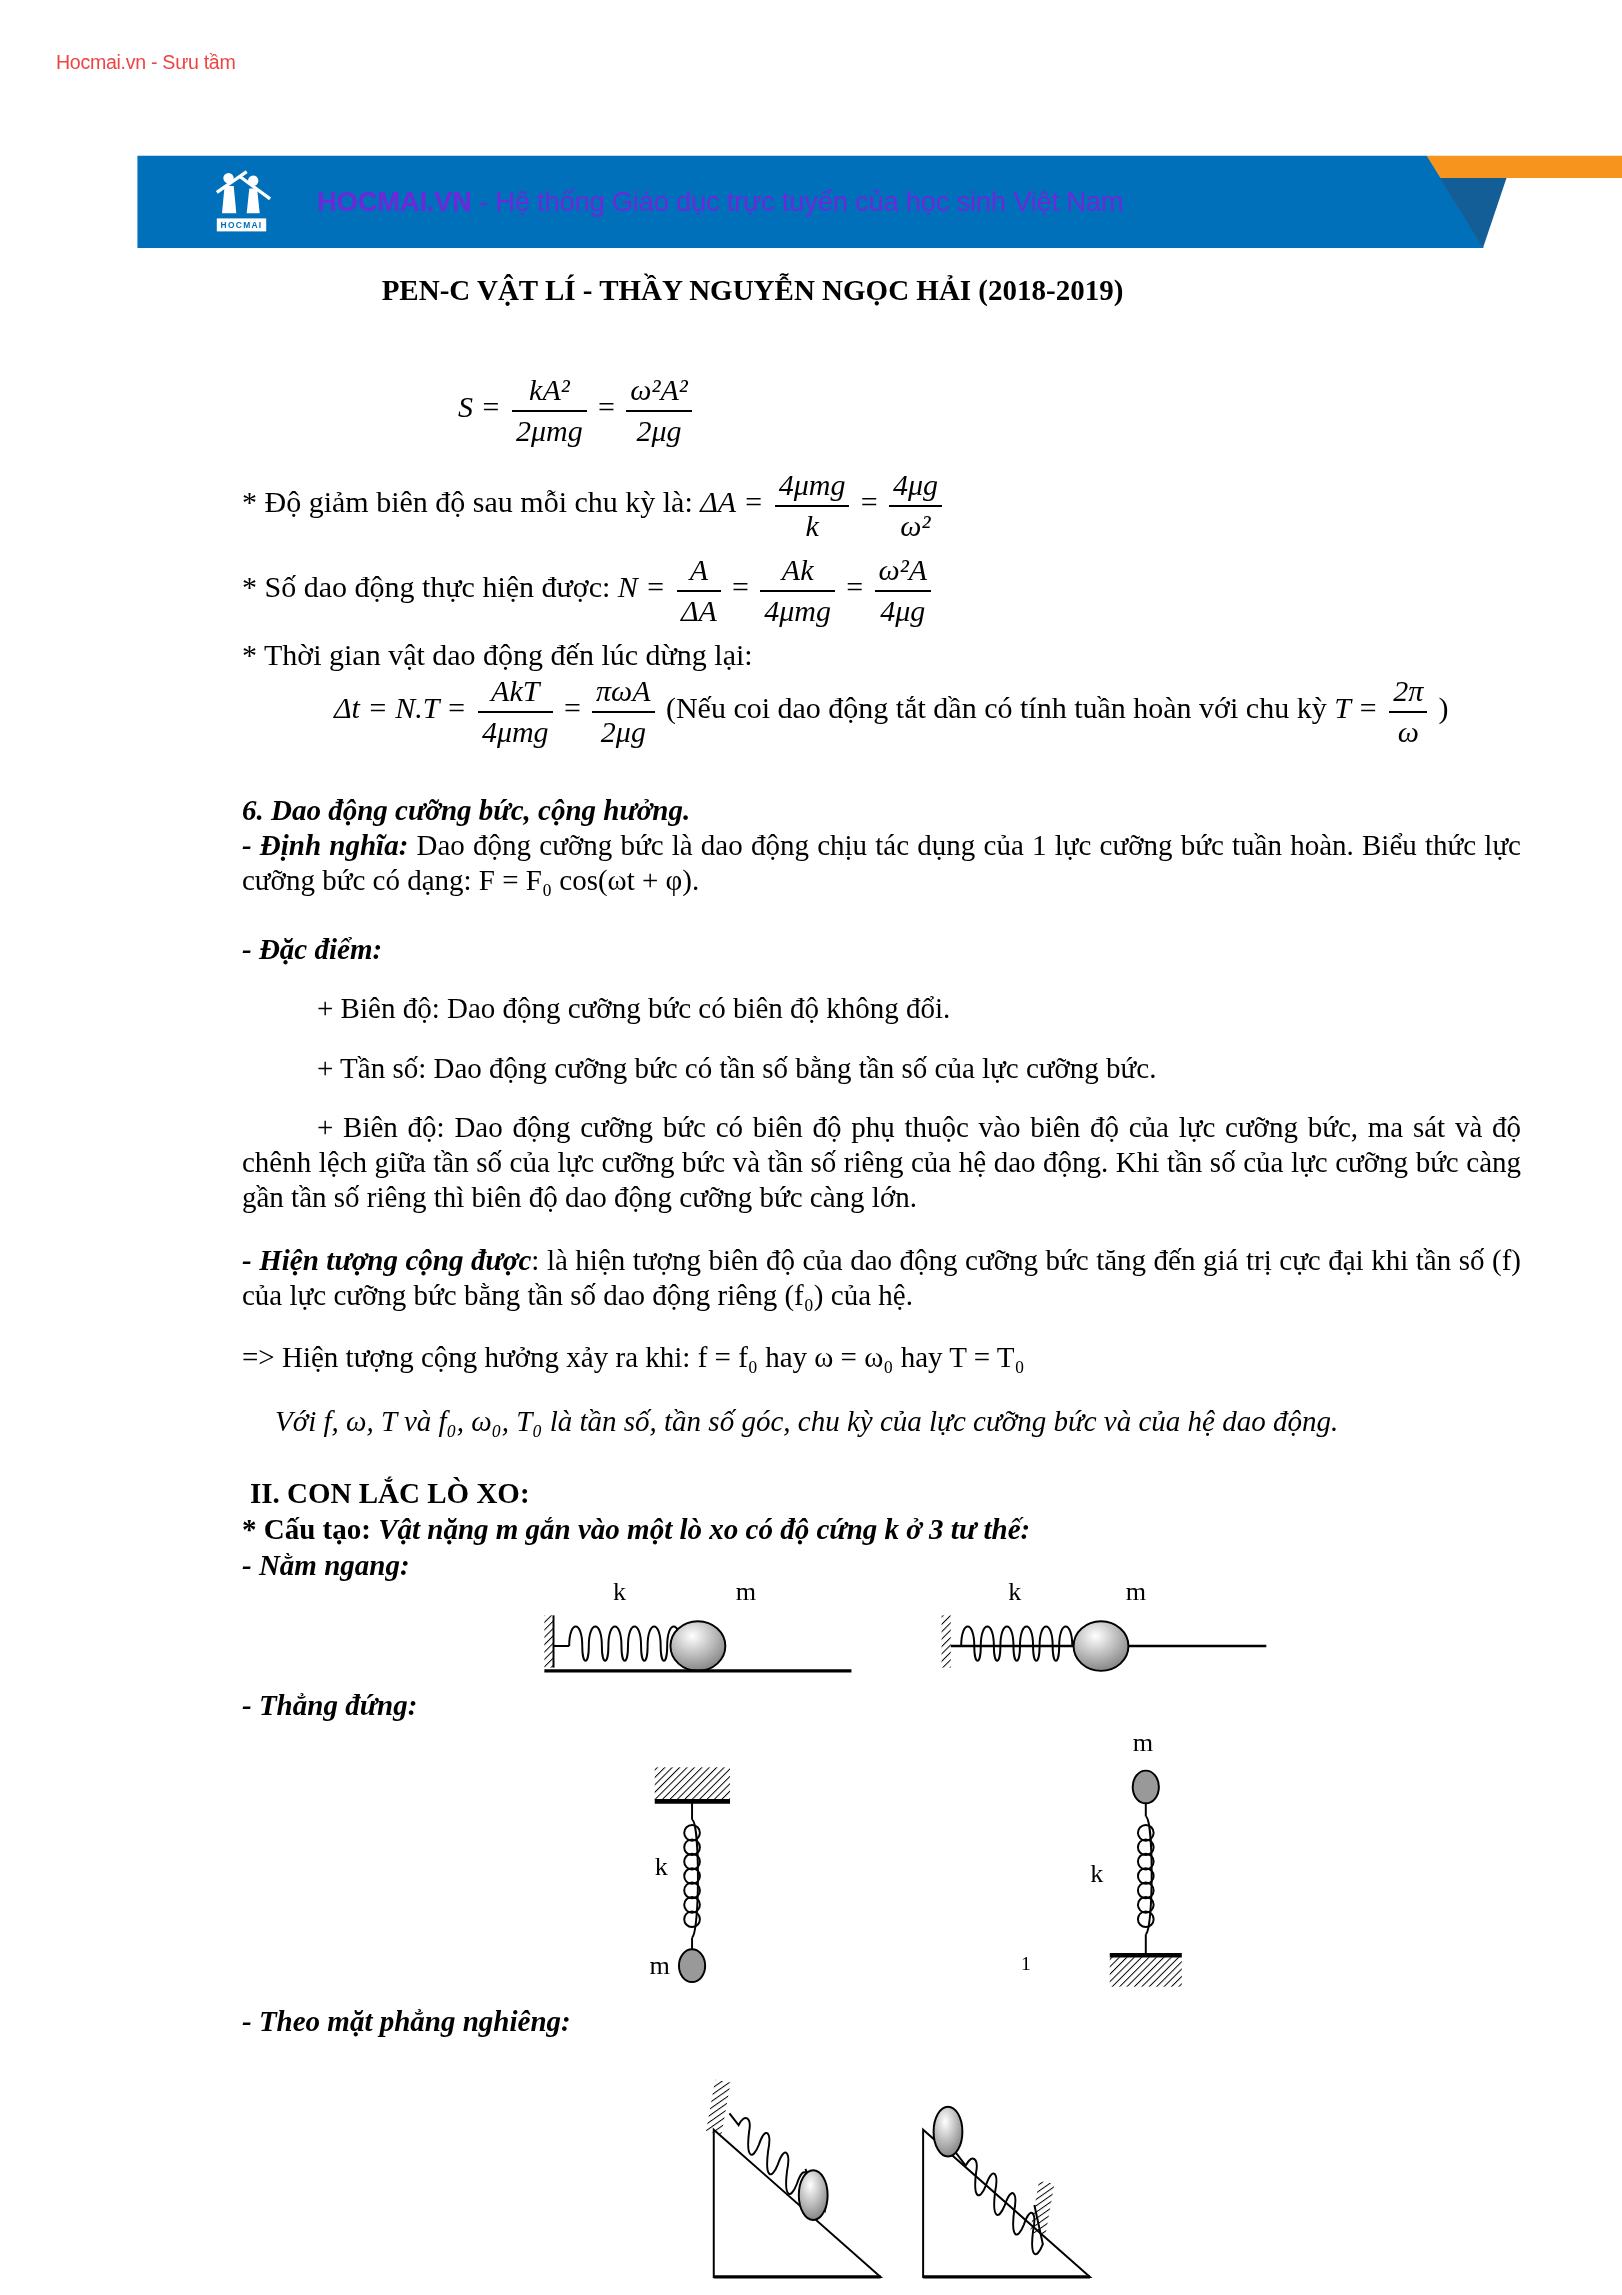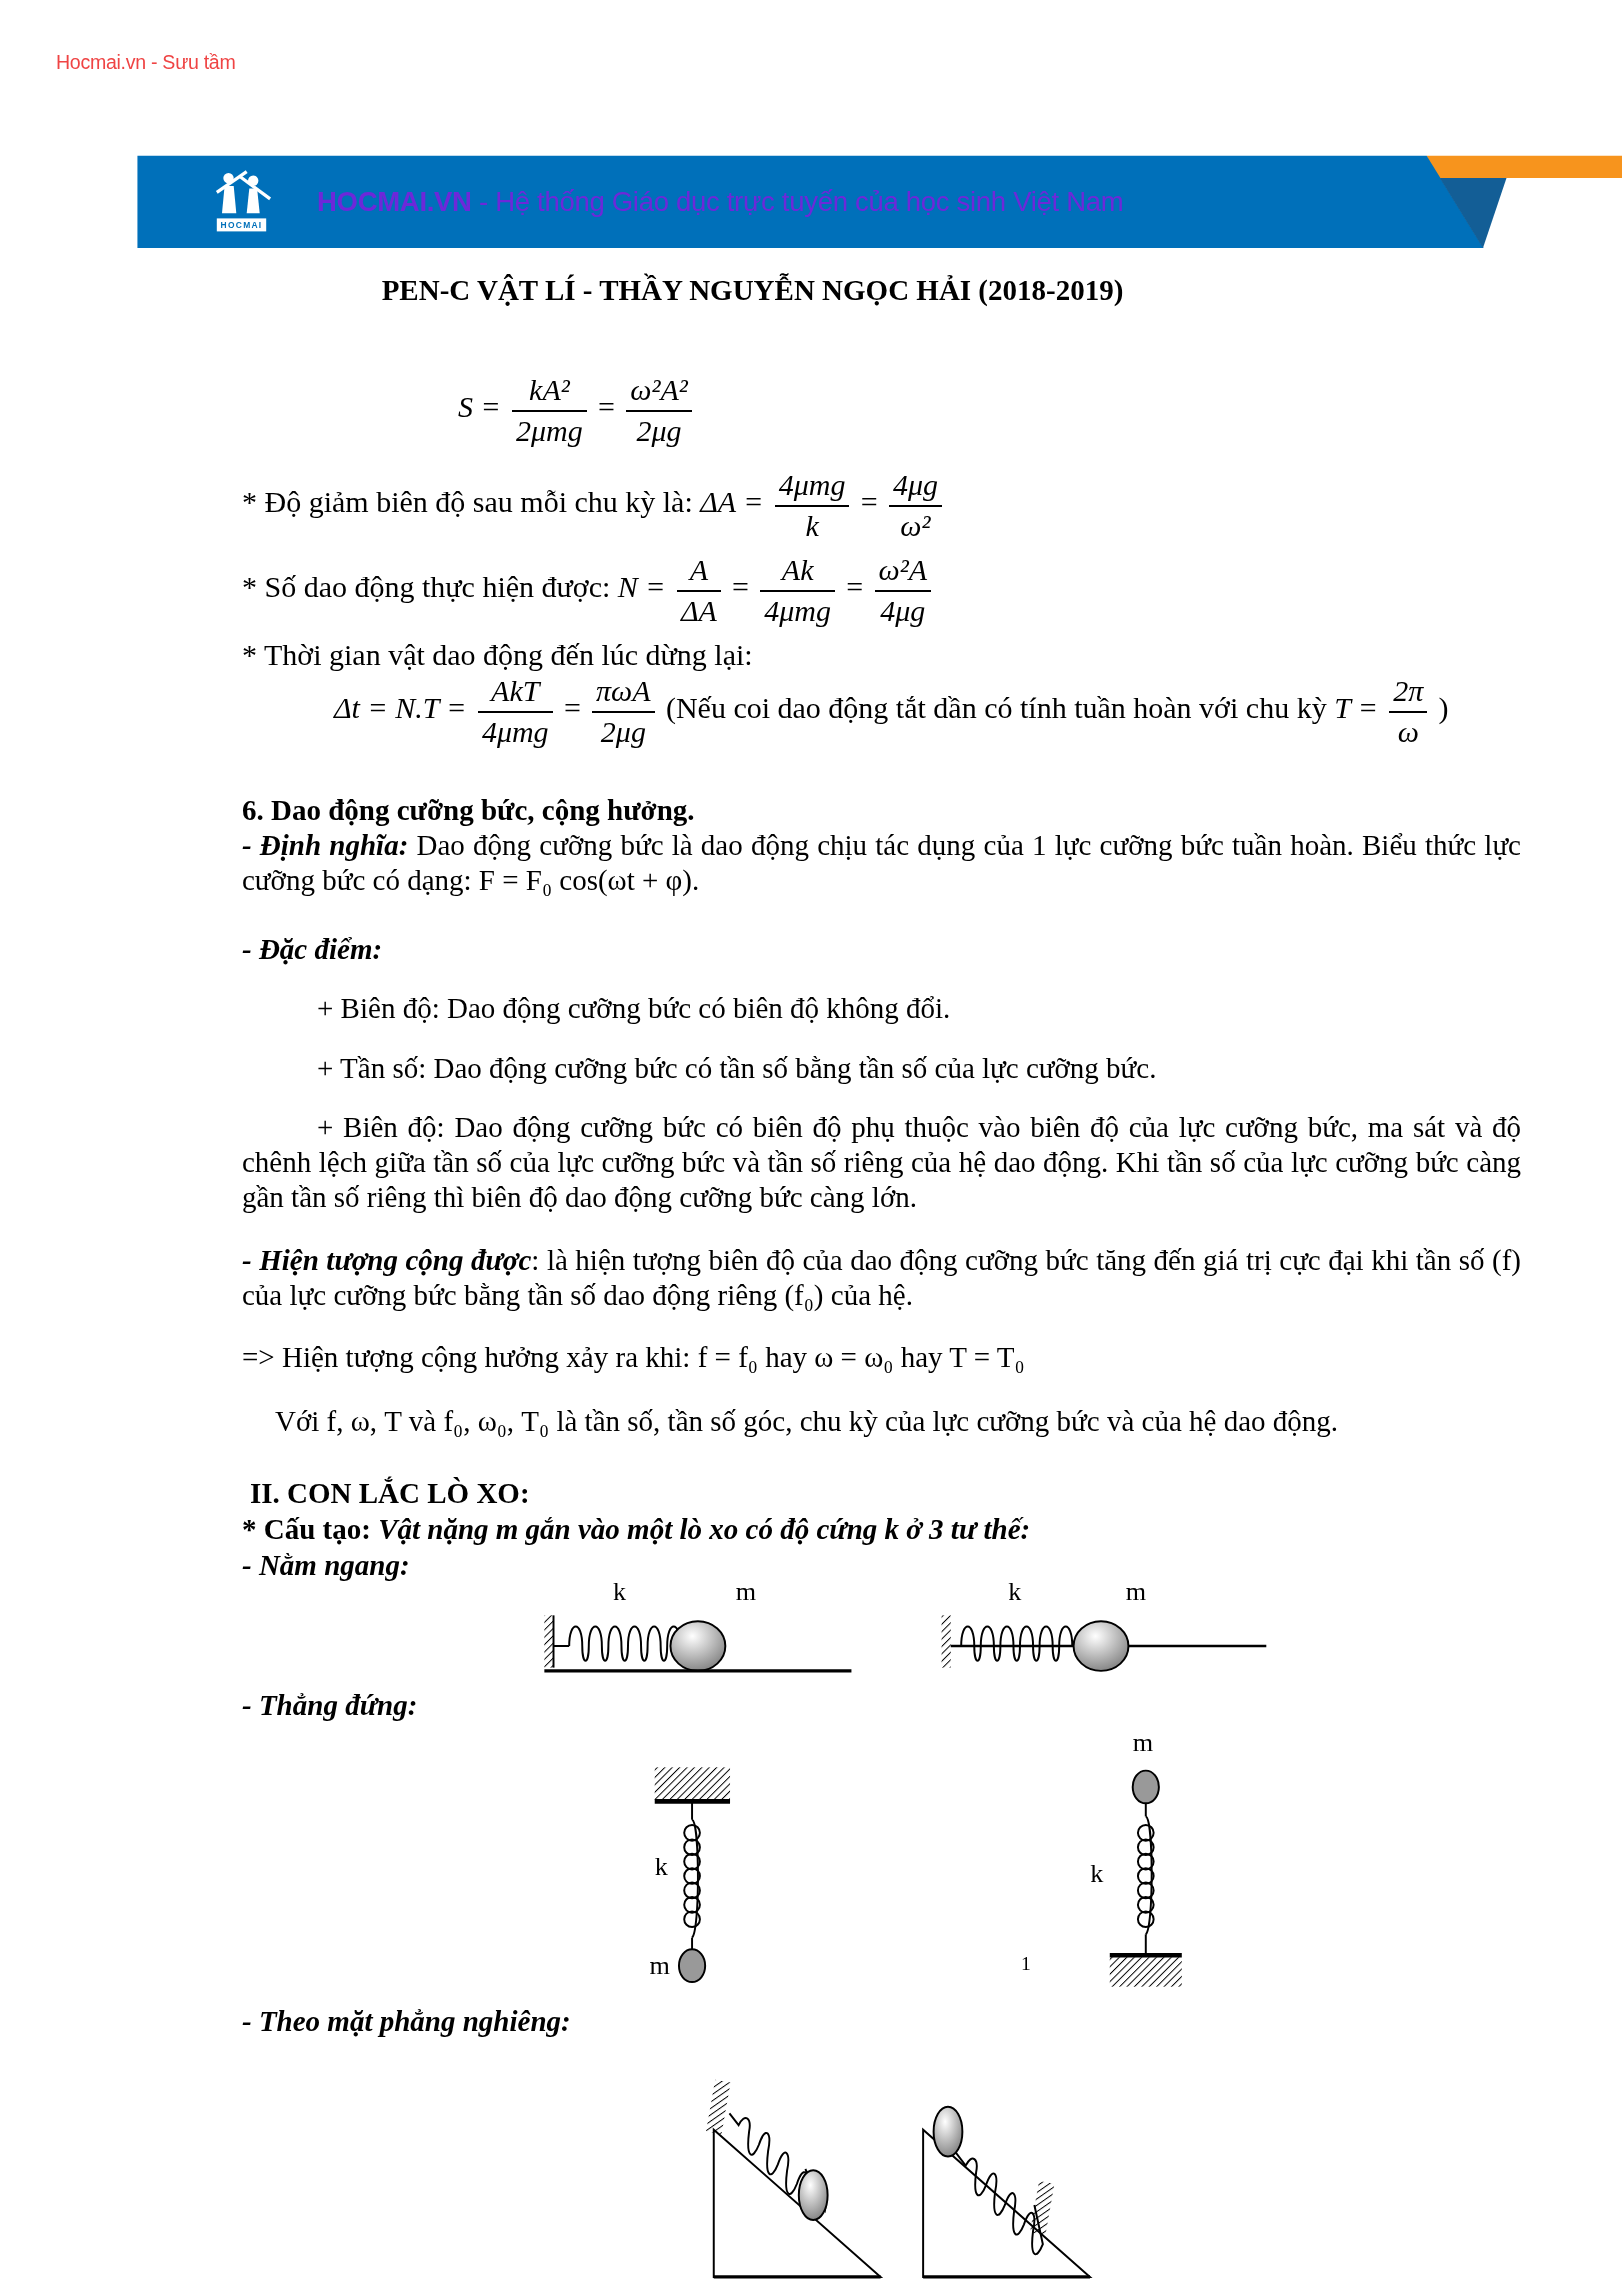--- a/index.html
+++ b/index.html
@@ -82,33 +82,33 @@
   <span class="v">Δt = N.T =</span>
   <span class="frac"><span class="n">AkT</span><span class="d">4μmg</span></span>
   <span>=</span>
   <span class="frac"><span class="n">πωA</span><span class="d">2μg</span></span>
   <span>(Nếu coi dao động tắt dần có tính tuần hoàn với chu kỳ</span>
   <span class="v">T =</span>
   <span class="frac"><span class="n">2π</span><span class="d">ω</span></span>
   <span>)</span>
 </div>
 
-<div class="abs txt b" style="left:242px;top:793px;">6. Dao động cưỡng bức, cộng hưởng.</div>
+<div class="abs txt b" style="left:242px;top:793px;font-style:italic;">6. Dao động cưỡng bức, cộng hưởng.</div>
 <div class="abs para" style="left:242px;top:828px;">
   <span class="b i">- Định nghĩa:</span><span> Dao động cưỡng bức là dao động chịu tác dụng của 1 lực cưỡng bức tuần hoàn. Biểu thức lực cưỡng bức có dạng: F = F₀ cos(ωt + φ).</span>
 </div>
 <div class="abs txt b i" style="left:242px;top:932px;">- Đặc điểm:</div>
 <div class="abs txt" style="left:317px;top:991px;">+ Biên độ: Dao động cưỡng bức có biên độ không đổi.</div>
 <div class="abs txt" style="left:317px;top:1051px;">+ Tần số: Dao động cưỡng bức có tần số bằng tần số của lực cưỡng bức.</div>
 <div class="abs para" style="left:242px;top:1110px;text-indent:75px;">+ Biên độ: Dao động cưỡng bức có biên độ phụ thuộc vào biên độ của lực cưỡng bức, ma sát và độ chênh lệch giữa tần số của lực cưỡng bức và tần số riêng của hệ dao động. Khi tần số của lực cưỡng bức càng gần tần số riêng thì biên độ dao động cưỡng bức càng lớn.</div>
 <div class="abs para" style="left:242px;top:1243px;">
   <span class="b i">- Hiện tượng cộng được</span><span>: là hiện tượng biên độ của dao động cưỡng bức tăng đến giá trị cực đại khi tần số (f) của lực cưỡng bức bằng tần số dao động riêng (f₀) của hệ.</span>
 </div>
 <div class="abs txt" style="left:242px;top:1340px;">=&gt;  Hiện tượng cộng hưởng xảy ra khi: f = f₀ hay ω = ω₀ hay T = T₀</div>
-<div class="abs txt" style="left:275px;top:1404px;">Với f, ω, T và f₀, ω₀, T₀ là tần số, tần số góc, chu kỳ của lực cưỡng bức và của hệ dao động.</div>
+<div class="abs txt" style="left:275px;top:1404px;font-style:italic;">Với f, ω, T và f₀, ω₀, T₀ là tần số, tần số góc, chu kỳ của lực cưỡng bức và của hệ dao động.</div>
 
 <div class="abs txt b" style="left:242px;top:1476px;margin-left:8px;">II. CON LẮC LÒ XO:</div>
 <div class="abs txt" style="left:242px;top:1512px;">
   <span class="b">* Cấu tạo:</span><span class="b i"> Vật nặng m gắn vào một lò xo có độ cứng k ở 3 tư thế:</span>
 </div>
 <div class="abs txt b i" style="left:242px;top:1548px;">-  Nằm ngang:</div>
 
 <svg class="abs" style="left:537px;top:1584px;" width="753" height="98" viewBox="0 0 1150 150">
   <defs>
     <pattern id="hatch" width="8" height="8" patternUnits="userSpaceOnUse" patternTransform="rotate(45)">

